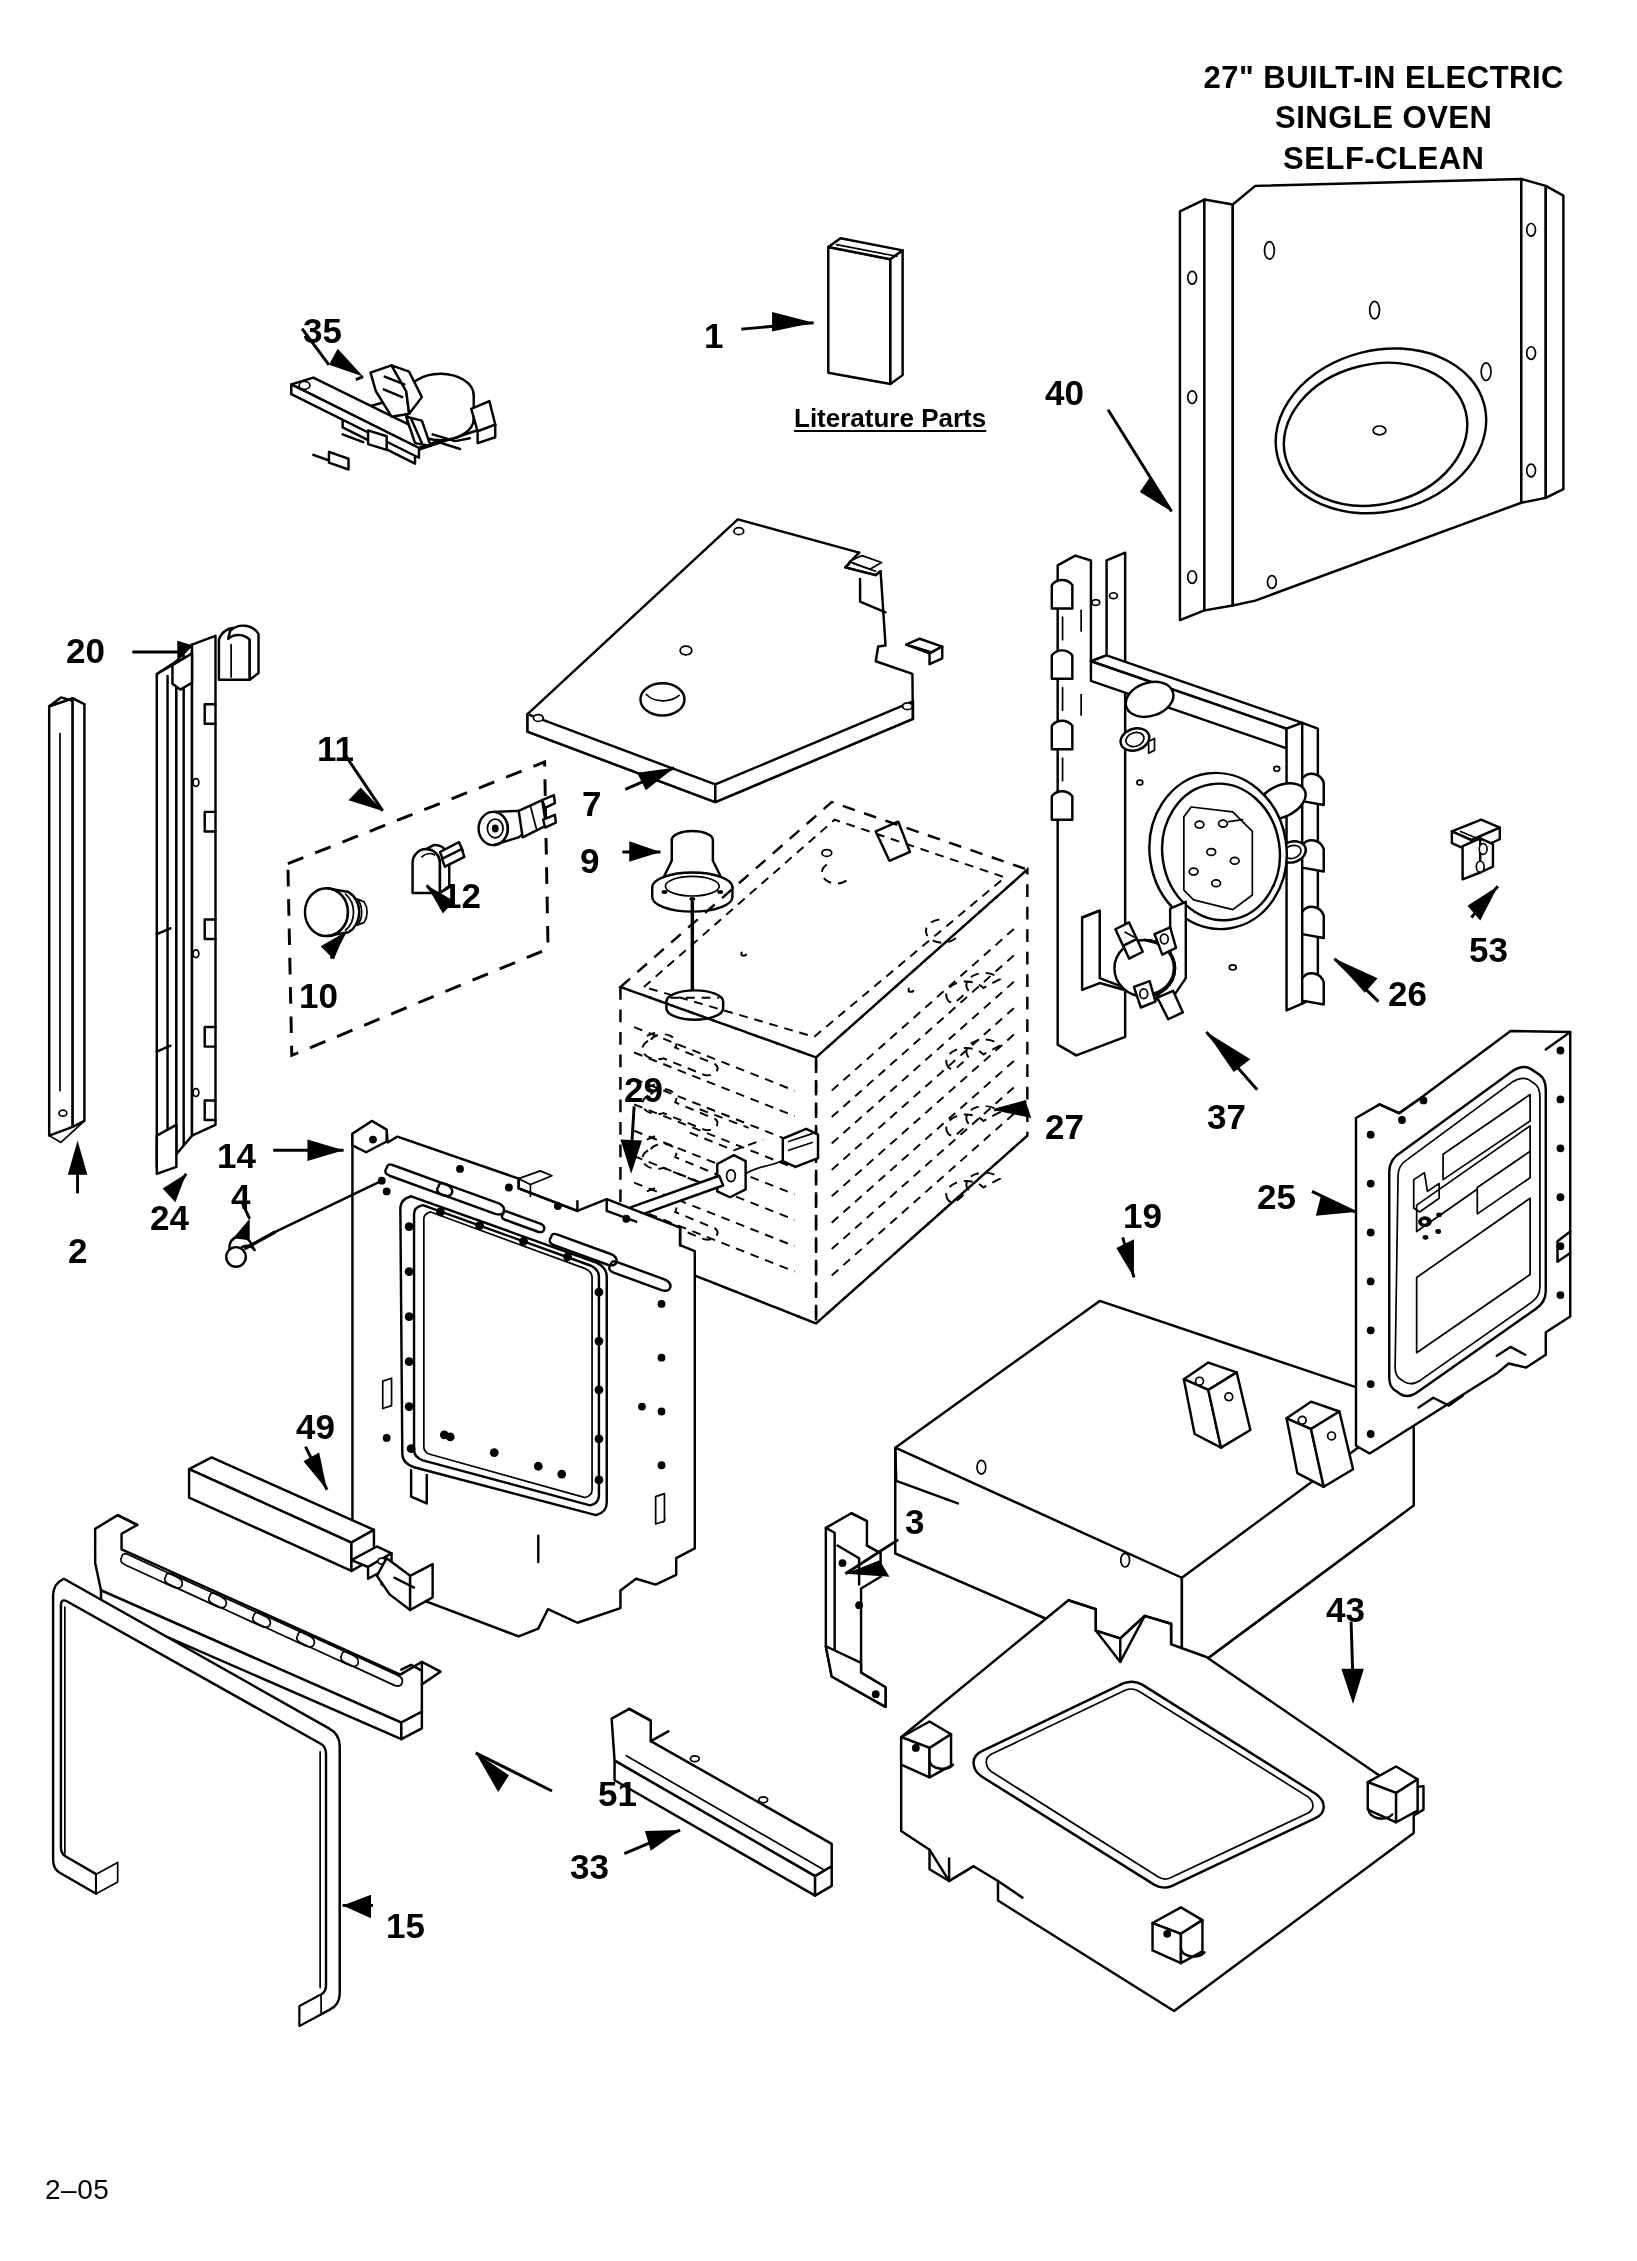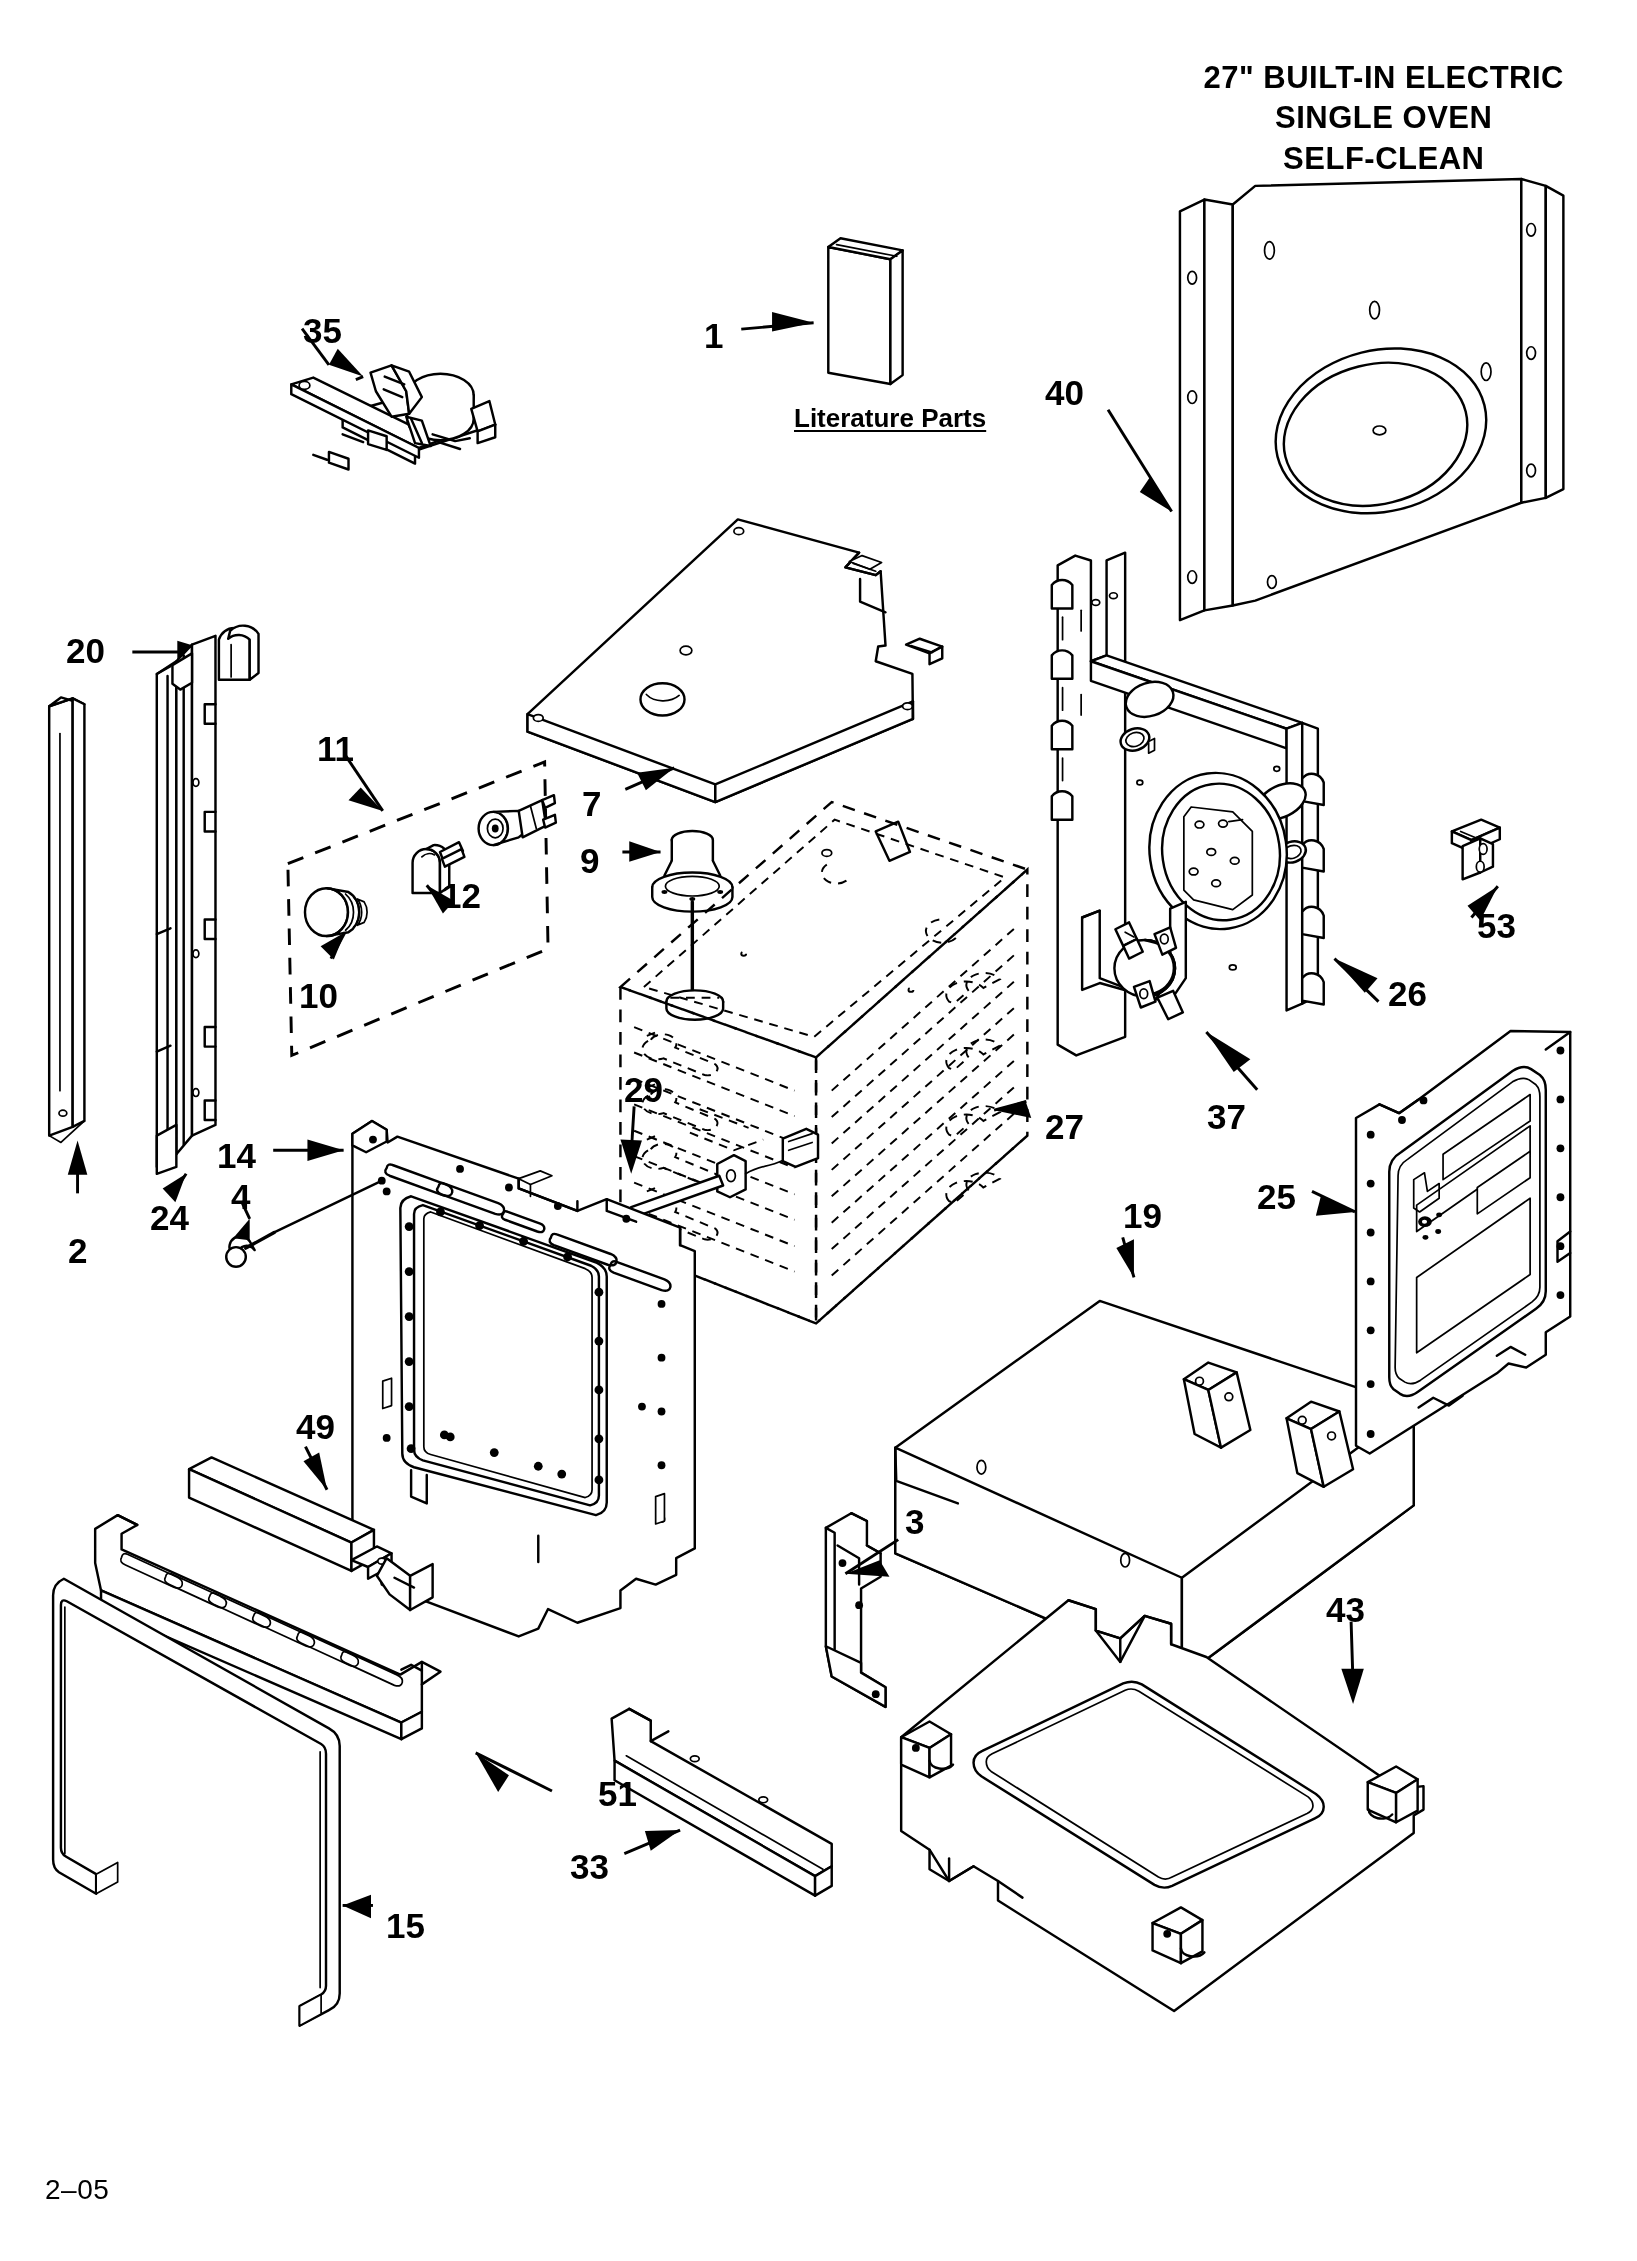--- a/index.html
+++ b/index.html
@@ -815,21 +815,21 @@
 
   <div class="callout" style="left:303px;  top:313px;">35</div>
   <div class="callout" style="left:704px; top:318px;">1</div>
   <div class="callout" style="left:1045px; top:375px;">40</div>
   <div class="callout" style="left:66px;  top:633px;">20</div>
   <div class="callout" style="left:317px;  top:731px;">11</div>
   <div class="callout" style="left:582px; top:786px;">7</div>
   <div class="callout" style="left:580px; top:843px;">9</div>
   <div class="callout" style="left:442px;  top:878px;">12</div>
   <div class="callout" style="left:299px;  top:978px;">10</div>
-  <div class="callout" style="left:1469px; top:908px;margin-left:8px;">53</div>
+  <div class="callout" style="left:1469px; top:932px;">53</div>
   <div class="callout" style="left:1388px; top:976px;">26</div>
   <div class="callout" style="left:1207px; top:1099px;">37</div>
   <div class="callout" style="left:624px; top:1072px;">29</div>
   <div class="callout" style="left:1045px; top:1109px;">27</div>
   <div class="callout" style="left:217px;  top:1138px;">14</div>
   <div class="callout" style="left:231px;  top:1179px;">4</div>
   <div class="callout" style="left:150px;  top:1200px;">24</div>
   <div class="callout" style="left:68px;  top:1233px;">2</div>
   <div class="callout" style="left:1123px; top:1198px;">19</div>
   <div class="callout" style="left:1257px; top:1179px;">25</div>

